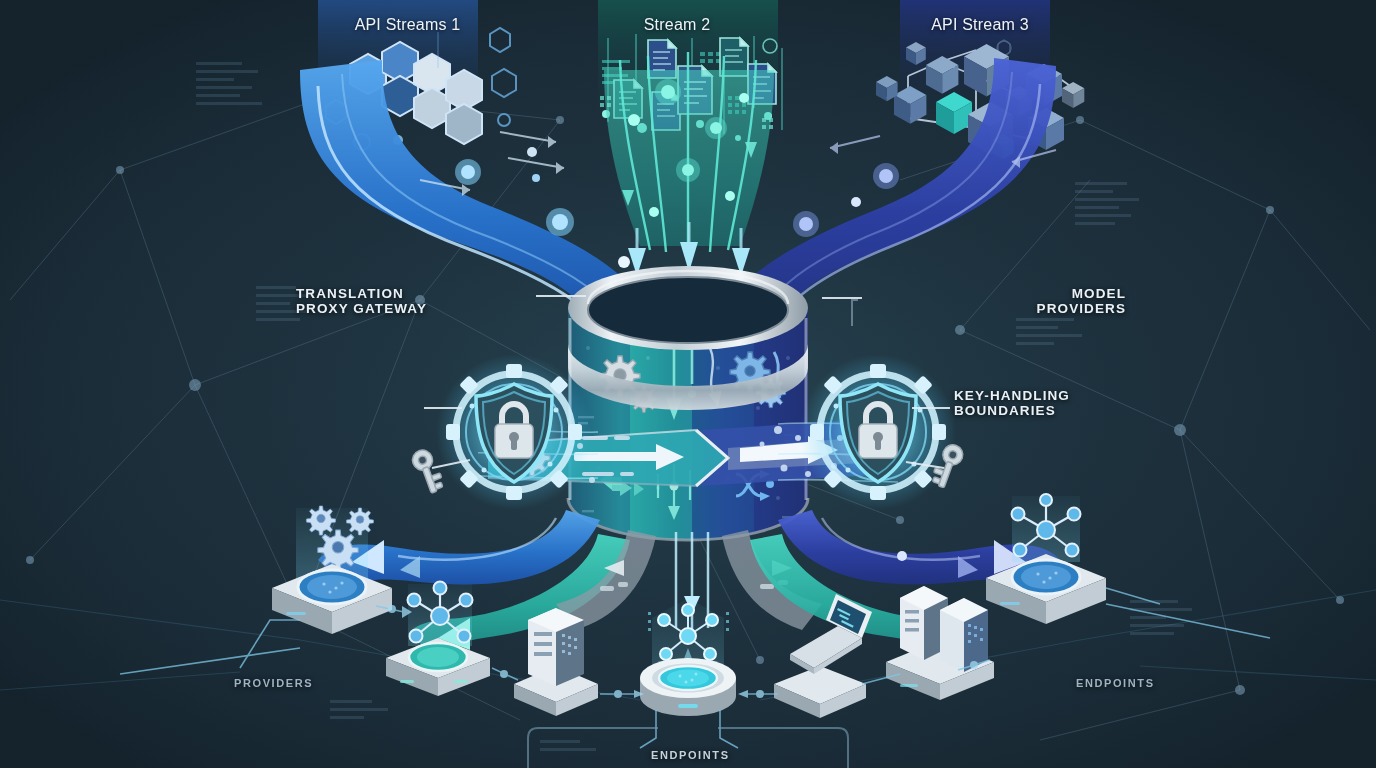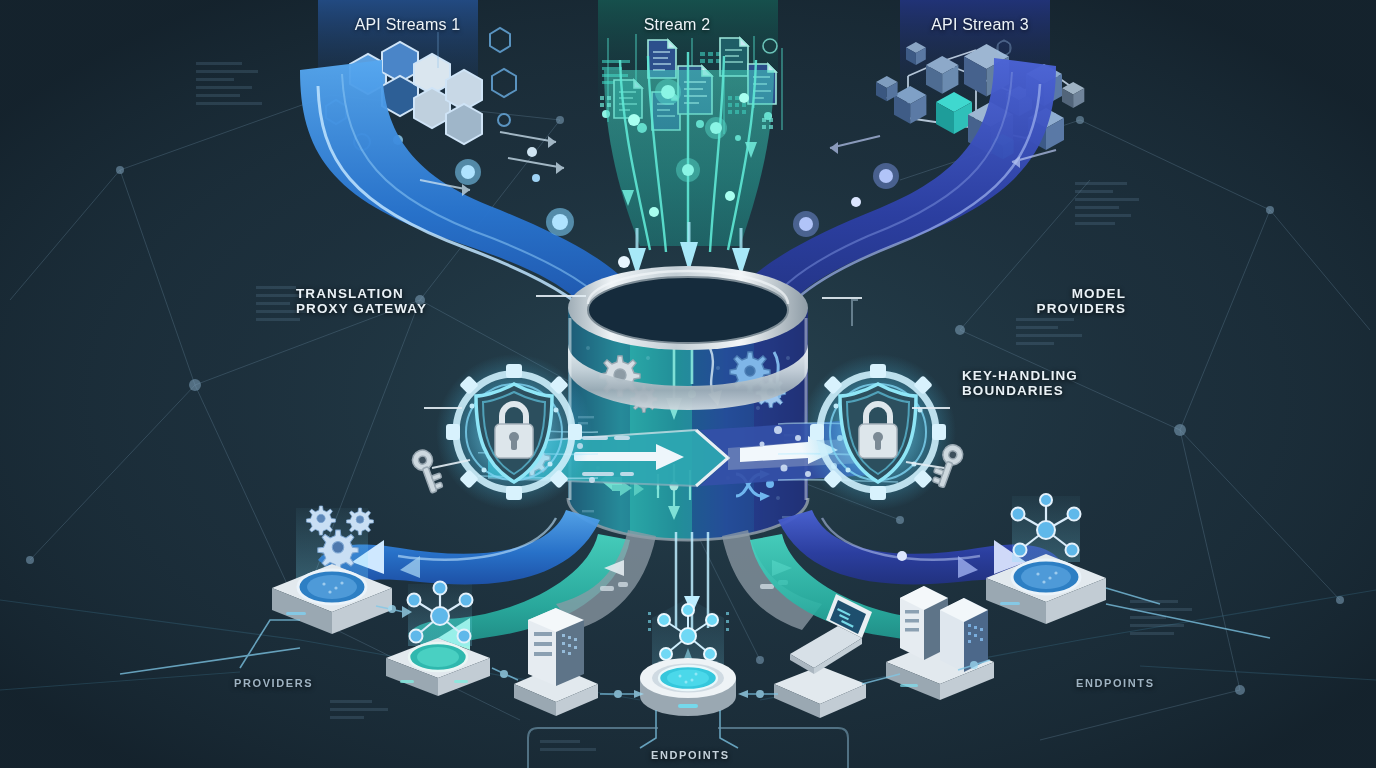--- a/index.html
+++ b/index.html
@@ -768,21 +768,21 @@
   </svg>
 
   <div class="callout l" style="left:296px;top:286px;width:240px;">
     <div>TRANSLATION</div>
     <div>PROXY GATEWAY</div>
   </div>
   <div class="callout r" style="left:866px;top:286px;width:260px;text-align:right;">
     <div>MODEL</div>
     <div>PROVIDERS</div>
   </div>
-  <div class="callout r" style="left:954px;top:368px;width:260px;margin-left:8px;">
+  <div class="callout r" style="left:954px;top:388px;width:260px;">
     <div>KEY-HANDLING</div>
     <div>BOUNDARIES</div>
   </div>
 
   <svg width="1376" height="768" style="position:absolute;left:0;top:0;">
 
     <g>
       <path d="M566 510 C548 556, 470 560, 400 548 C352 540, 330 546, 318 560
                L352 588 C366 578, 384 578, 420 582 C500 590, 572 580, 600 520 Z" fill="url(#ribBlue)" opacity=".95"></path>
       <path d="M556 518 C536 556, 462 566, 398 556" stroke="#bfe4ff" stroke-width="2.4" fill="none" opacity=".6"></path>

